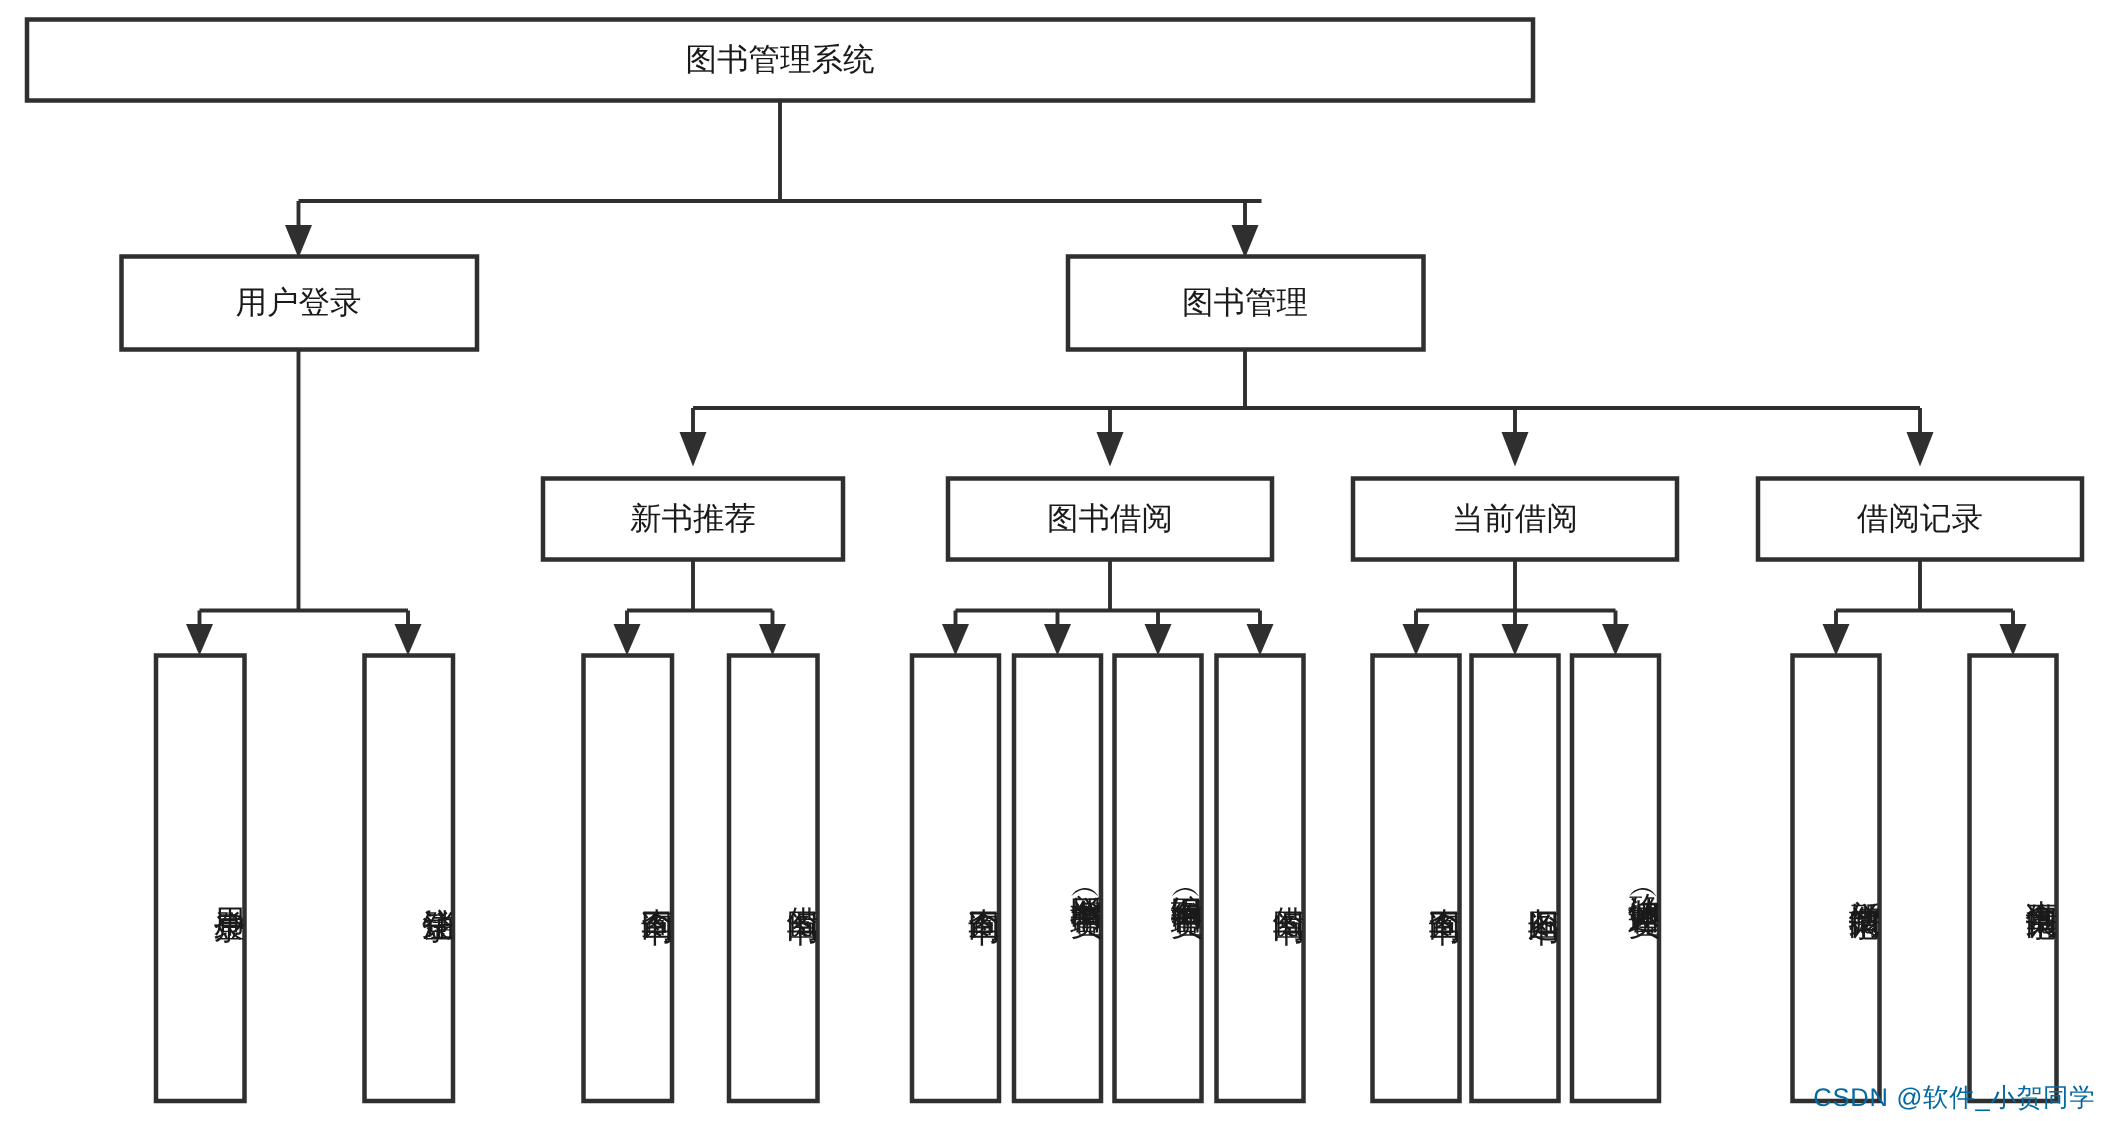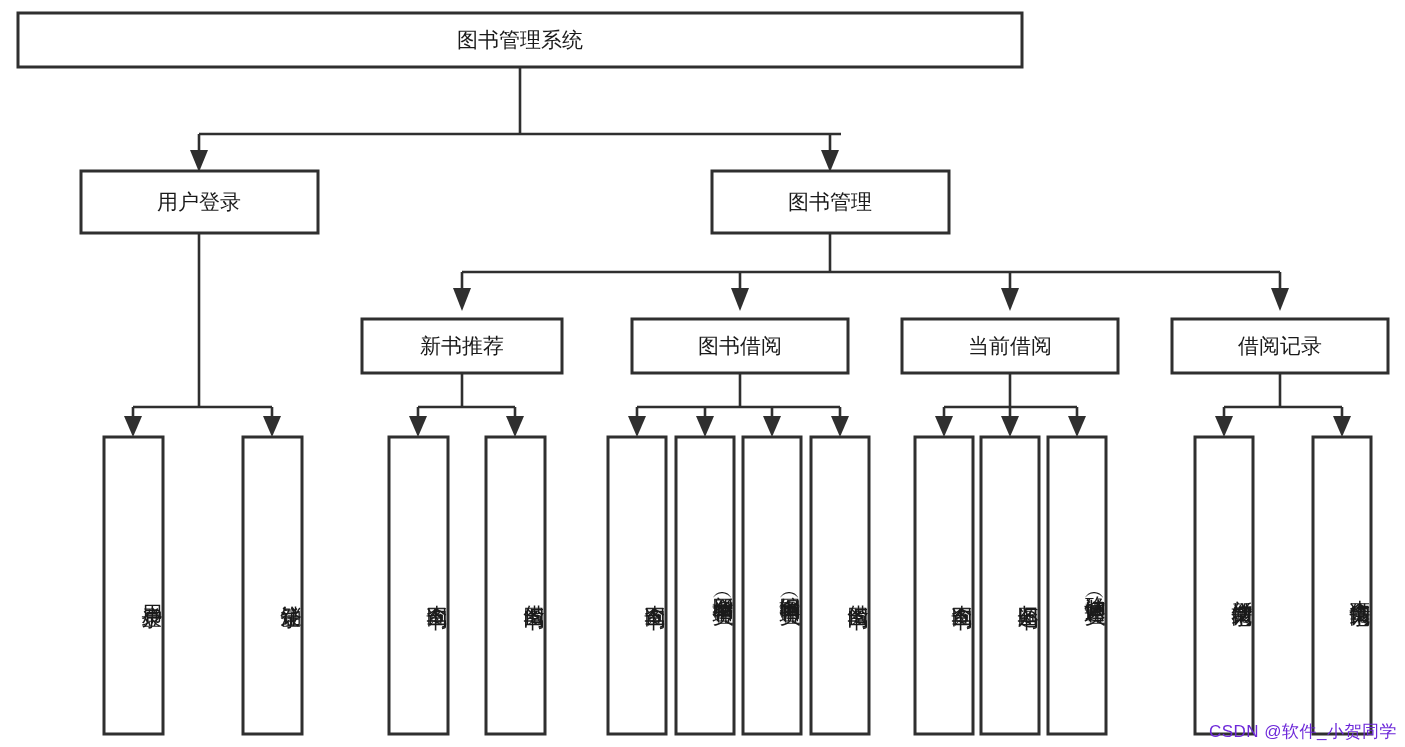--- a/index.html
+++ b/index.html
@@ -64,21 +64,21 @@
     align-items: flex-start;
     justify-content: center;
     pointer-events: none;
   }
   .watermark {
     position: absolute;
     right: 8px;
     bottom: 4px;
     font-family: "Liberation Sans", "DejaVu Sans", sans-serif;
     font-size: 17px;
-    color: #6d28d9;
+    color: #0369a1;
     white-space: nowrap;
     letter-spacing: 0.5px;
   }
 </style>
 </head>
 <body>
 
 <div id="diagram-root">
 
   <svg class="diagram-canvas" viewBox="0 0 1405 747" xmlns="http://www.w3.org/2000/svg">

